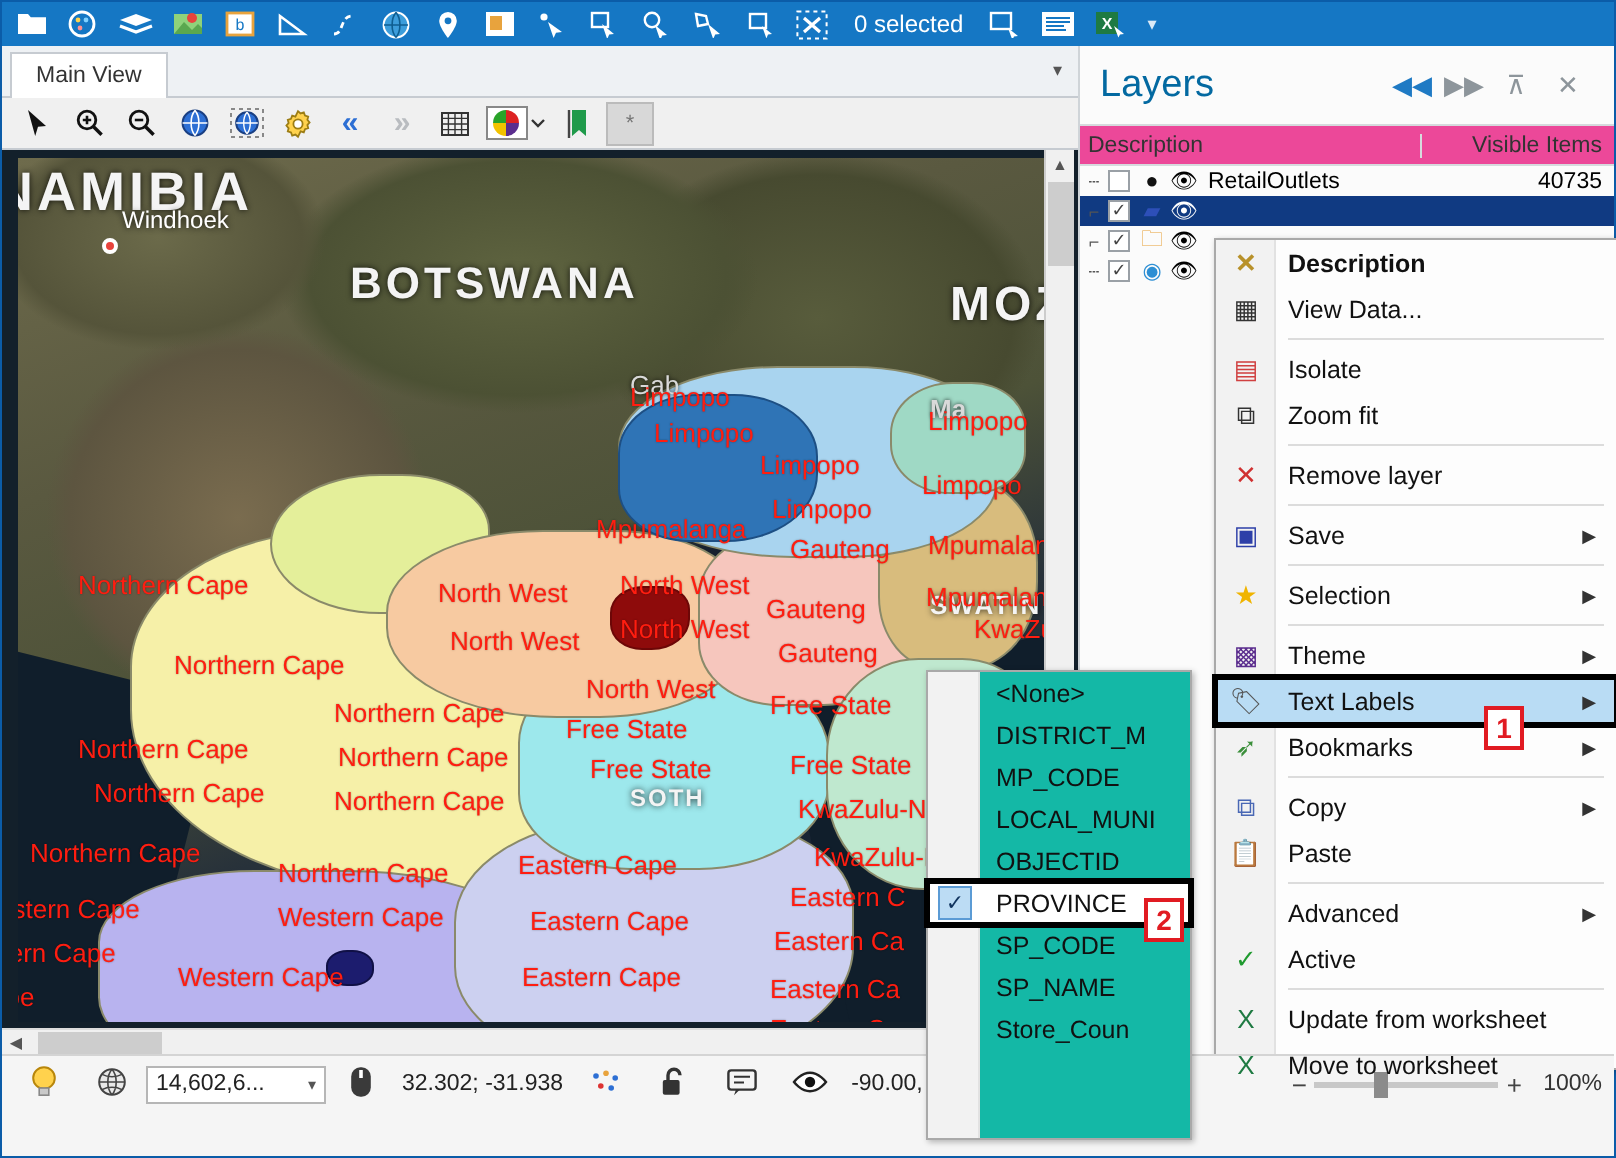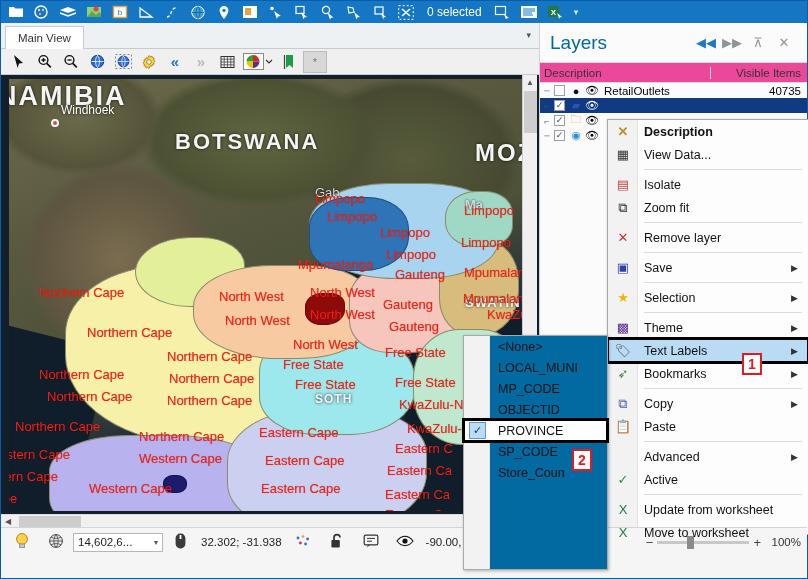--- a/index.html
+++ b/index.html
@@ -189,22 +189,22 @@
     z-index: 5;
   }
   .badge1 {
     position: absolute; left: 741px; top: 352px; width: 20px; height: 22px;
     border: 2px solid #e11b22; background: #fff; color: #e11b22; font-weight: bold;
     font-size: 14px; display: flex; align-items: center; justify-content: center; z-index: 40;
   }
 
   
   .submenu {
-    position: absolute; left: 462px; top: 334px; width: 145px; height: 235px;
-    background: #0369a1; border: 1px solid #a9a9a9; box-shadow: 1px 1px 3px rgba(0,0,0,.28);
+    position: absolute; left: 462px; top: 334px; width: 133px; height: 235px;
+    background: #14b8a6; border: 1px solid #a9a9a9; box-shadow: 1px 1px 3px rgba(0,0,0,.28);
     font-size: 12.5px; color: #111; z-index: 30;
   }
   .submenu .gutter {
     position: absolute; left: 0; top: 0; width: 26px; height: 100%;
     background: #f2f2f2; border-right: 1px solid #e2e2e2;
   }
   .subitem {
     position: relative; height: 21px; display: flex; align-items: center;
     padding-left: 34px; z-index: 2;
   }
@@ -686,34 +686,40 @@
   </div>
   <div class="badge1">1</div>
 
   <div class="submenu">
     <div class="gutter"></div>
     <div id="sub-items">
         <div class="subitem">
           <span>&lt;None&gt;</span>
         </div>
         <div class="subitem">
-          <span>LOCAL_MUNI</span>
+          <span>DISTRICT_M</span>
         </div>
         <div class="subitem">
           <span>MP_CODE</span>
+        </div>
+        <div class="subitem">
+          <span>LOCAL_MUNI</span>
         </div>
         <div class="subitem">
           <span>OBJECTID</span>
         </div>
         <div class="subitem checked">
           <span class="chkbox">✓</span>
           <span>PROVINCE</span>
         </div>
         <div class="subitem">
           <span>SP_CODE</span>
+        </div>
+        <div class="subitem">
+          <span>SP_NAME</span>
         </div>
         <div class="subitem">
           <span>Store_Coun</span>
         </div>
       </div>
   </div>
   <div class="badge2">2</div>
 
   <div class="statusbar">
     <div class="sb-ico">

